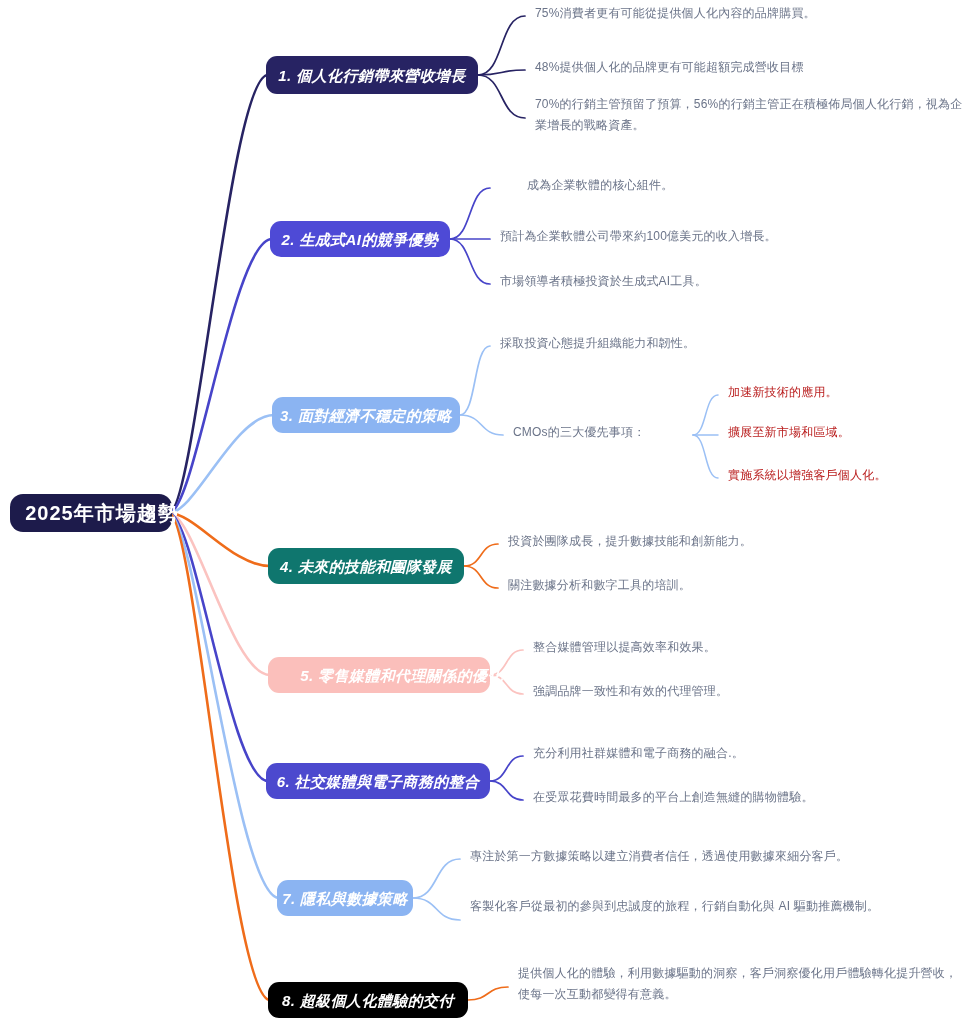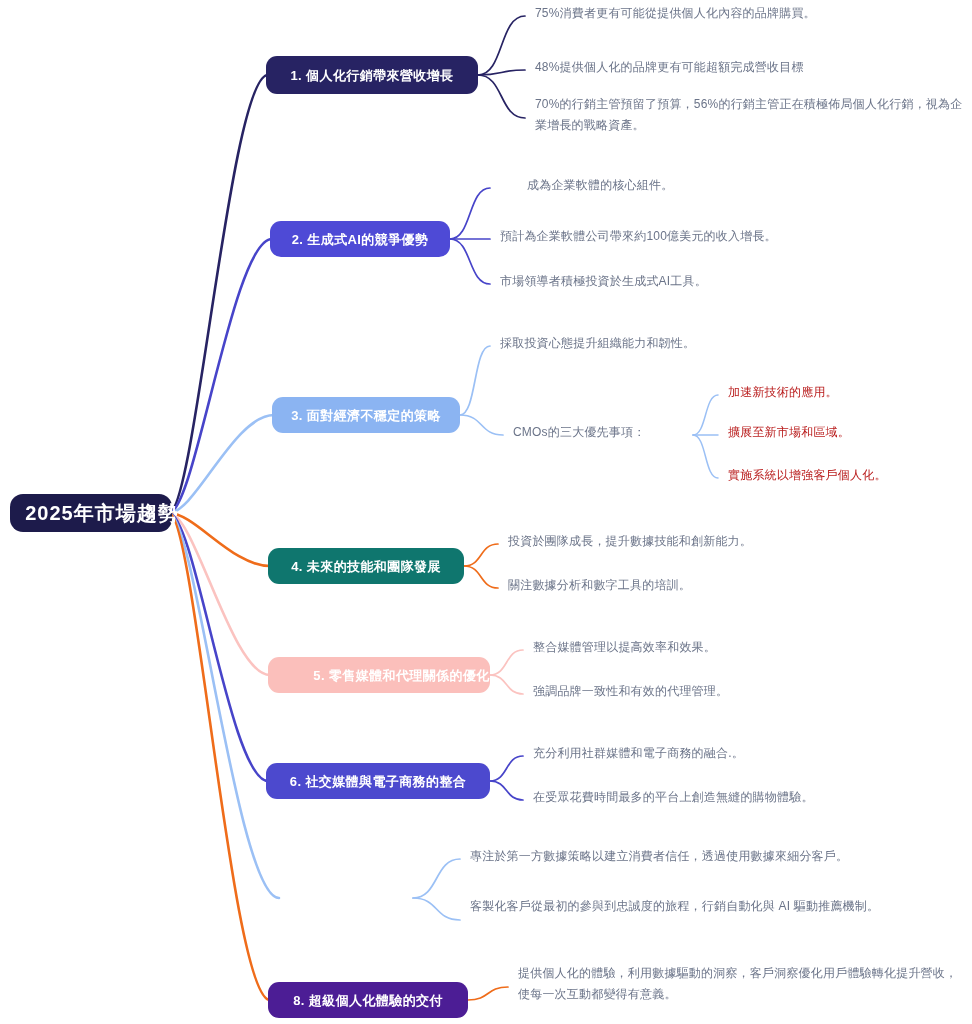--- a/index.html
+++ b/index.html
@@ -41,21 +41,21 @@
     font-weight: bold;
     letter-spacing: .4px;
     line-height: 1;
   }
   .node.root {
     border-radius: 13px;
     font-size: 20px;
     letter-spacing: 1px;
     background: #1d1b4b;
   }
-  .node.lvl1 { font-size: 13px; }
+  .node.lvl1 { font-size: 15px; font-style: italic; }
 
   
   .leaf {
     position: absolute;
     box-sizing: border-box;
     color: #6b7489;
     font-size: 12px;
     line-height: 1.75;
     font-weight: normal;
     letter-spacing: .2px;
@@ -113,17 +113,18 @@
     <div class="leaf lvl3" style="left: 728px; top: 465px; width: 230px;">實施系統以增強客戶個人化。</div>
     <div class="node lvl1" style="left: 268px; top: 548px; width: 196px; height: 36px; background: #0f766e;">4. 未來的技能和團隊發展</div>
     <div class="leaf" style="left: 508px; top: 531px; width: 440px;">投資於團隊成長，提升數據技能和創新能力。</div>
     <div class="leaf" style="left: 508px; top: 575px; width: 440px;">關注數據分析和數字工具的培訓。</div>
     <div class="node lvl1" style="left: 268px; top: 657px; width: 222px; height: 36px; background: rgb(251, 191, 187); padding-left: 45px;">5. 零售媒體和代理關係的優化</div>
     <div class="leaf" style="left: 533px; top: 637px; width: 430px;">整合媒體管理以提高效率和效果。</div>
     <div class="leaf" style="left: 533px; top: 681px; width: 430px;">強調品牌一致性和有效的代理管理。</div>
     <div class="node lvl1" style="left: 266px; top: 763px; width: 224px; height: 36px; background: rgb(76, 73, 206);">6. 社交媒體與電子商務的整合</div>
     <div class="leaf" style="left: 533px; top: 743px; width: 430px;">充分利用社群媒體和電子商務的融合.。</div>
     <div class="leaf" style="left: 533px; top: 787px; width: 430px;">在受眾花費時間最多的平台上創造無縫的購物體驗。</div>
+    <div class="node lvl1" style="left: 277px; top: 880px; width: 136px; height: 36px; background: rgb(139, 180, 242);">7. 隱私與數據策略</div>
     <div class="leaf" style="left: 470px; top: 846px; width: 492px;">專注於第一方數據策略以建立消費者信任，透過使用數據來細分客戶。</div>
     <div class="leaf" style="left: 470px; top: 896px; width: 468px;">客製化客戶從最初的參與到忠誠度的旅程，行銷自動化與 AI 驅動推薦機制。</div>
-    <div class="node lvl1" style="left: 268px; top: 982px; width: 200px; height: 36px; background: #4c1d95;">8. 超級個人化體驗的交付</div>
+    <div class="node lvl1" style="left: 268px; top: 982px; width: 200px; height: 36px; background: #000000;">8. 超級個人化體驗的交付</div>
     <div class="leaf" style="left: 518px; top: 963px; width: 444px;">提供個人化的體驗，利用數據驅動的洞察，客戶洞察優化用戶體驗轉化提升營收，使每一次互動都變得有意義。</div>
   </div>
 
 </body></html>

